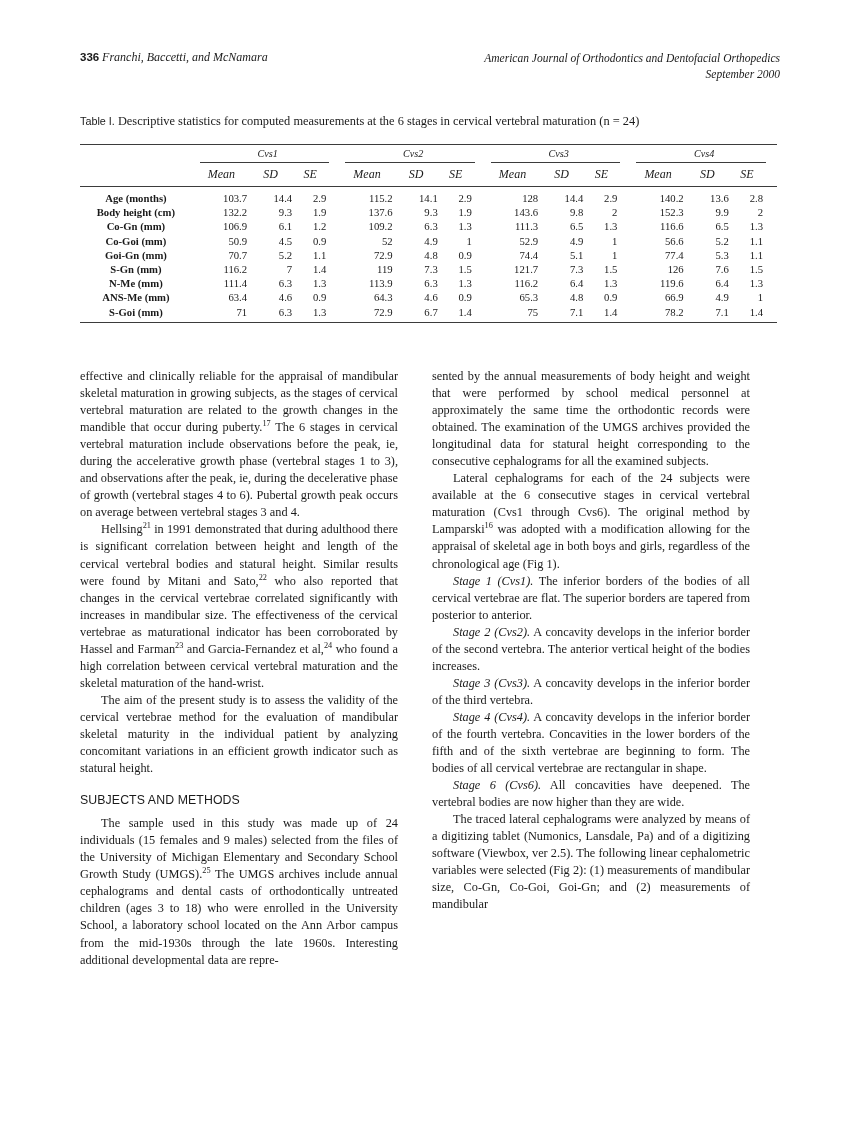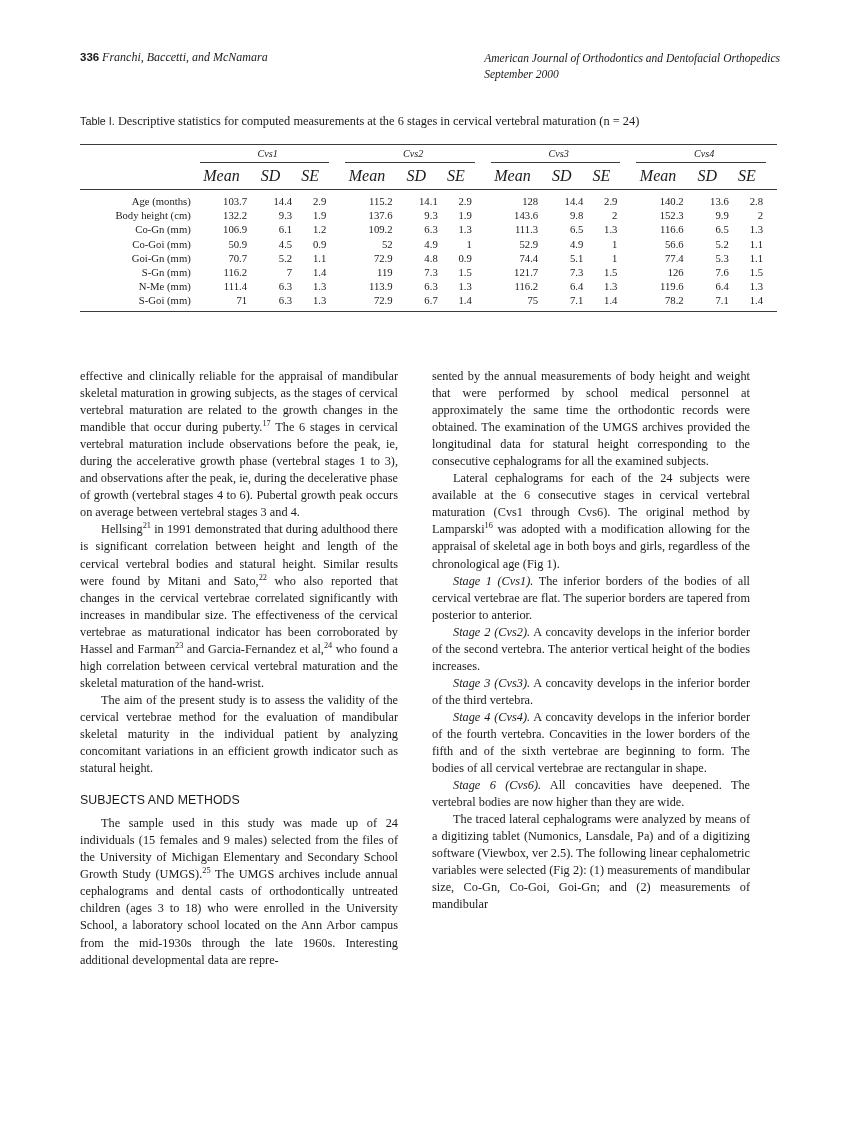--- a/index.html
+++ b/index.html
@@ -46,21 +46,21 @@
     font-size: 11.5px;
   }
   .runhead-authors {
     font-style: italic;
     font-size: 12px;
   }
   .runhead-right {
     position: absolute;
     right: 0;
     top: 0;
-    text-align: left;
+    text-align: right;
     font-style: italic;
     font-size: 11.5px;
     line-height: 16px;
     white-space: nowrap;
   }
 
   
   .table-block {
     position: absolute;
     left: 80px;
@@ -96,21 +96,21 @@
     font-weight: normal;
     font-size: 10.2px;
     text-align: center;
   }
   table.data thead tr.grp th.spacer {
     border-top: 1.6px solid #3b3b3b;
   }
   table.data thead tr.sub th {
     font-style: italic;
     font-weight: normal;
-    font-size: 16px;
+    font-size: 12px;
     text-align: center;
     padding-top: 3px;
     padding-bottom: 4px;
     border-bottom: 1.1px solid #3b3b3b;
   }
   table.data thead tr.grp th.grp-head {
     position: relative;
   }
   table.data thead tr.grp th.grp-head .rule {
     display: block;
@@ -127,23 +127,24 @@
     padding-top: 0.5px;
     padding-bottom: 0.5px;
     font-size: 10.7px;
     line-height: 13.2px;
   }
   table.data tbody tr:last-child td {
     padding-bottom: 3px;
     border-bottom: 1.6px solid #3b3b3b;
   }
   td.rowlabel {
-    text-align: right;
+    text-align: center;
     white-space: nowrap;
     padding-right: 4px;
+    font-weight: bold;
   }
   td.num {
     text-align: right;
     white-space: nowrap;
   }
   
   col.c-label { width: 112px; }
   col.c-mean  { width: 52px; }
   col.c-sd    { width: 44px; }
   col.c-se    { width: 46px; }
@@ -372,20 +373,35 @@
             <td class="num">6.3</td>
             <td class="num pad-r">1.3</td>
             <td class="num">116.2</td>
             <td class="num">6.4</td>
             <td class="num pad-r">1.3</td>
             <td class="num">119.6</td>
             <td class="num">6.4</td>
             <td class="num pad-r">1.3</td>
           </tr>
           <tr>
+            <td class="rowlabel">ANS-Me (mm)</td>
+            <td class="num">63.4</td>
+            <td class="num">4.6</td>
+            <td class="num pad-r">0.9</td>
+            <td class="num">64.3</td>
+            <td class="num">4.6</td>
+            <td class="num pad-r">0.9</td>
+            <td class="num">65.3</td>
+            <td class="num">4.8</td>
+            <td class="num pad-r">0.9</td>
+            <td class="num">66.9</td>
+            <td class="num">4.9</td>
+            <td class="num pad-r">1</td>
+          </tr>
+          <tr>
             <td class="rowlabel">S-Goi (mm)</td>
             <td class="num">71</td>
             <td class="num">6.3</td>
             <td class="num pad-r">1.3</td>
             <td class="num">72.9</td>
             <td class="num">6.7</td>
             <td class="num pad-r">1.4</td>
             <td class="num">75</td>
             <td class="num">7.1</td>
             <td class="num pad-r">1.4</td>

